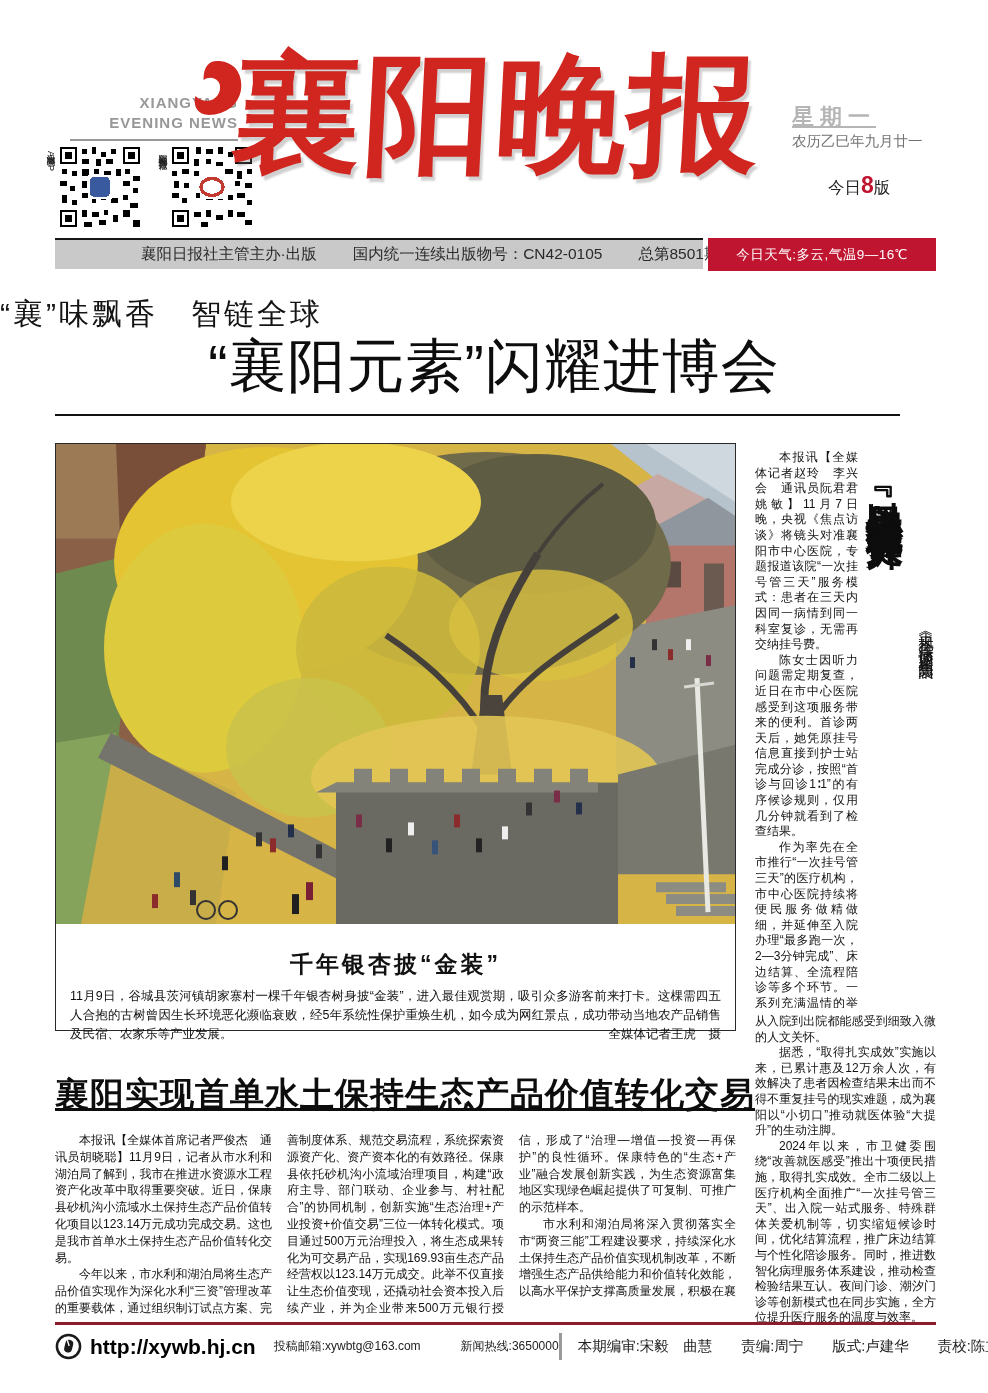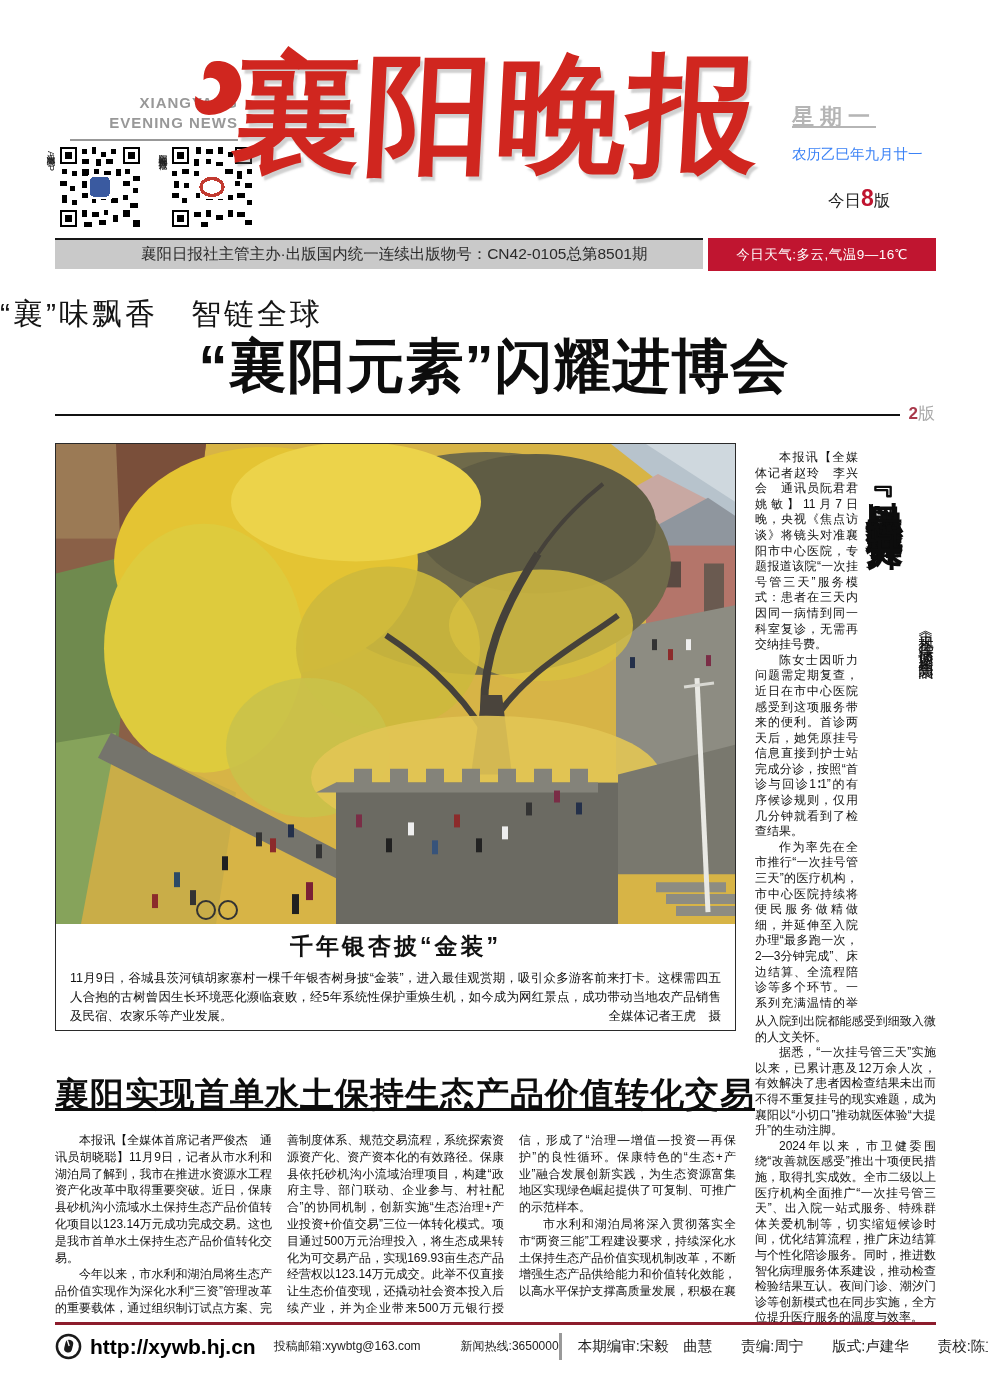--- a/index.html
+++ b/index.html
@@ -18,48 +18,48 @@
   .logo-swirl { position:absolute; left:190px; top:58px; width:54px; height:60px; }
   .logo-swirl svg { width:100%; height:100%; }
   .title { position:absolute; left:232px; top:26px; width:552px; margin:0;
            font-family:"DejaVu Serif", serif; font-weight:bold; font-size:130px; line-height:1.35;
            color:#d0261f; letter-spacing:2px; transform:skewX(-3deg);
            text-shadow:3px 4px 2px rgba(120,120,120,0.35); white-space:nowrap; }
   .datebox { position:absolute; left:792px; top:102px; width:155px; }
   .d1 { font-weight:bold; font-size:21px; color:#111; white-space:nowrap; }
   .d1 .day { font-size:40px; color:#c01530; font-weight:bold; line-height:0.8; letter-spacing:-1px; }
   .d2 { font-weight:bold; font-size:22px; color:#b5b5b5; letter-spacing:6px; margin-top:0;text-decoration:underline; }
-  .d3 { font-size:14.5px; color:#3b82f6; margin-top:13px; white-space:nowrap; }
+  .d3 { font-size:14.5px; color:#737373; margin-top:0; white-space:nowrap; }
   .d4 { font-size:16.5px; color:#222; margin-top:21px; padding-left:36px; }
   .d4 .num { color:#c01530; font-size:23px; font-weight:bold; }
 
   
   .infobar { position:absolute; left:55px; top:238px; width:648px; height:31px;
              background:#c9c9c9; border-top:2px solid #161616; box-sizing:border-box;
-             display:flex; align-items:center; padding-left:86px;
+             display:flex; align-items:center; gap:36px; padding-left:86px;
              font-size:15.5px; color:#2a2a2a; white-space:nowrap; }
   .weather { position:absolute; left:708px; top:238px; width:228px; height:33px;
              background:#c01530; color:#fff; font-size:13.5px;
              display:flex; align-items:center; justify-content:center; letter-spacing:0.5px; }
 
   
   .lead-kicker { position:absolute; left:0; top:294px; width:988px; text-align:left;
                  font-size:30px; color:#141414; letter-spacing:3px; font-weight:500; }
   .lead-headline { position:absolute; left:0; top:328px; width:988px; text-align:center;
-                   font-size:58px; font-weight:700; color:#0d0d0d; letter-spacing:1px; margin:0; }
+                   font-size:58px; font-weight:400; color:#0d0d0d; letter-spacing:1px; margin:0; }
   .rule { position:absolute; left:55px; top:414px; width:845px; border-top:2px solid #111; }
   .pageref { position:absolute; left:55px; top:402px; width:880px; text-align:right; font-size:17px; }
   .pageref .num { color:#a8384a; font-weight:bold; }
   .pageref .suffix { color:#a9a9a9; }
 
   
   .photo-box { position:absolute; left:55px; top:443px; width:681px; height:588px;
                border:1px solid #2a2a2a; box-sizing:border-box; background:#fff; }
   .photo-box svg.photo { display:block; width:679px; height:480px; }
-  .caption { padding:4px 14px 0; }
+  .caption { padding:4px 14px 0;margin-top:18px; }
   .caption h2 { margin:3px 0 7px; text-align:center; font-size:23px; letter-spacing:3px;
                 color:#111; font-weight:bold; }
   .caption p { margin:0; font-size:12.5px; line-height:1.5; text-align:justify; color:#111; }
   .caption .cap-text { text-indent:2em; }
   .credit { float:right; margin-left:18px; white-space:nowrap; }
 
   
   .right-col { position:absolute; left:755px; top:450px; width:181px; }
   .rc-top { display:flex; height:558px; overflow:hidden; }
   .rc-narrow { flex:1; min-width:0; }
@@ -150,23 +150,20 @@
   <div class="infobar">
     <span>襄阳日报社主管主办·出版</span>
     <span>国内统一连续出版物号：CN42-0105</span>
     <span>总第8501期</span>
   </div>
   <div class="weather">今日天气:多云,气温9—16℃</div>
 
   <div class="lead-kicker">“襄”味飘香　智链全球</div>
   <h2 class="lead-headline">“襄阳元素”闪耀进博会</h2>
   <div class="rule"></div>
-  <div class="pageref">
-    <span class="num">2</span><span class="suffix">版</span>
-  </div>
 
   <section class="photo-box">
     <svg class="photo" viewBox="0 0 679 482" preserveAspectRatio="none">
       <rect width="679" height="482" fill="#d7b446"></rect>
       <polygon points="0,0 150,0 95,482 0,482" fill="#8a6047"></polygon>
       <rect x="0" y="0" width="70" height="95" fill="#9b7a55"></rect>
       <polygon points="60,0 150,0 122,200 70,235" fill="#7a4f3a"></polygon>
       <polygon points="0,130 80,110 45,482 0,482" fill="#6f8a4e"></polygon>
       <polygon points="0,300 60,290 35,482 0,482" fill="#86a35b"></polygon>
       <polygon points="555,0 679,0 679,98" fill="#b7c3cc"></polygon>
@@ -242,21 +239,21 @@
           <p>陈女士因听力问题需定期复查，近日在市中心医院感受到这项服务带来的便利。首诊两天后，她凭原挂号信息直接到护士站完成分诊，按照“首诊与回诊1∶1”的有序候诊规则，仅用几分钟就看到了检查结果。</p>
           <p>作为率先在全市推行“一次挂号管三天”的医疗机构，市中心医院持续将便民服务做精做细，并延伸至入院办理“最多跑一次，2—3分钟完成”、床边结算、全流程陪诊等多个环节。一系列充满温情的举措，让患者</p>
         </div>
       <div class="rc-vhead">
         <span class="vkicker">央视《焦点访谈》聚焦襄阳</span>
         <span class="vtitle">以『小切口』推动就医体验『大提升』</span>
       </div>
     </div>
     <div class="rc-wide">
         <p>从入院到出院都能感受到细致入微的人文关怀。</p>
-        <p>据悉，“一次挂号管三天”实施以来，已累计惠及12万余人次，有效解决了患者因检查结果未出而不得不重复挂号的现实难题，成为襄阳以“小切口”推动就医体验“大提升”的生动注脚。</p>
+        <p>据悉，“取得扎实成效”实施以来，已累计惠及12万余人次，有效解决了患者因检查结果未出而不得不重复挂号的现实难题，成为襄阳以“小切口”推动就医体验“大提升”的生动注脚。</p>
         <p>2024年以来，市卫健委围绕“改善就医感受”推出十项便民措施，取得扎实成效。全市二级以上医疗机构全面推广“一次挂号管三天”、出入院一站式服务、特殊群体关爱机制等，切实缩短候诊时间，优化结算流程，推广床边结算与个性化陪诊服务。同时，推进数智化病理服务体系建设，推动检查检验结果互认。夜间门诊、潮汐门诊等创新模式也在同步实施，全方位提升医疗服务的温度与效率。</p>
       </div>
   </aside>
 
   <section class="bottom-story">
     <h2>襄阳实现首单水土保持生态产品价值转化交易</h2>
     <div class="bs-cols">
         <p>本报讯【全媒体首席记者严俊杰　通讯员胡晓聪】11月9日，记者从市水利和湖泊局了解到，我市在推进水资源水工程资产化改革中取得重要突破。近日，保康县砂机沟小流域水土保持生态产品价值转化项目以123.14万元成功完成交易。这也是我市首单水土保持生态产品价值转化交易。</p>
         <p>今年以来，市水利和湖泊局将生态产品价值实现作为深化水利“三资”管理改革的重要载体，通过组织制订试点方案、完善制度体系、规范交易流程，系统探索资源资产化、资产资本化的有效路径。保康县依托砂机沟小流域治理项目，构建“政府主导、部门联动、企业参与、村社配合”的协同机制，创新实施“生态治理+产业投资+价值交易”三位一体转化模式。项目通过500万元治理投入，将生态成果转化为可交易产品，实现169.93亩生态产品经营权以123.14万元成交。此举不仅直接让生态价值变现，还撬动社会资本投入后续产业，并为企业带来500万元银行授信，形成了“治理—增值—投资—再保护”的良性循环。保康特色的“生态+产业”融合发展创新实践，为生态资源富集地区实现绿色崛起提供了可复制、可推广的示范样本。</p>
         <p>市水利和湖泊局将深入贯彻落实全市“两资三能”工程建设要求，持续深化水土保持生态产品价值实现机制改革，不断增强生态产品供给能力和价值转化效能，以高水平保护支撑高质量发展，积极在襄阳打造中西部发展的区域性中心城市、服务支点建设中贡献更多水利力量。</p>

